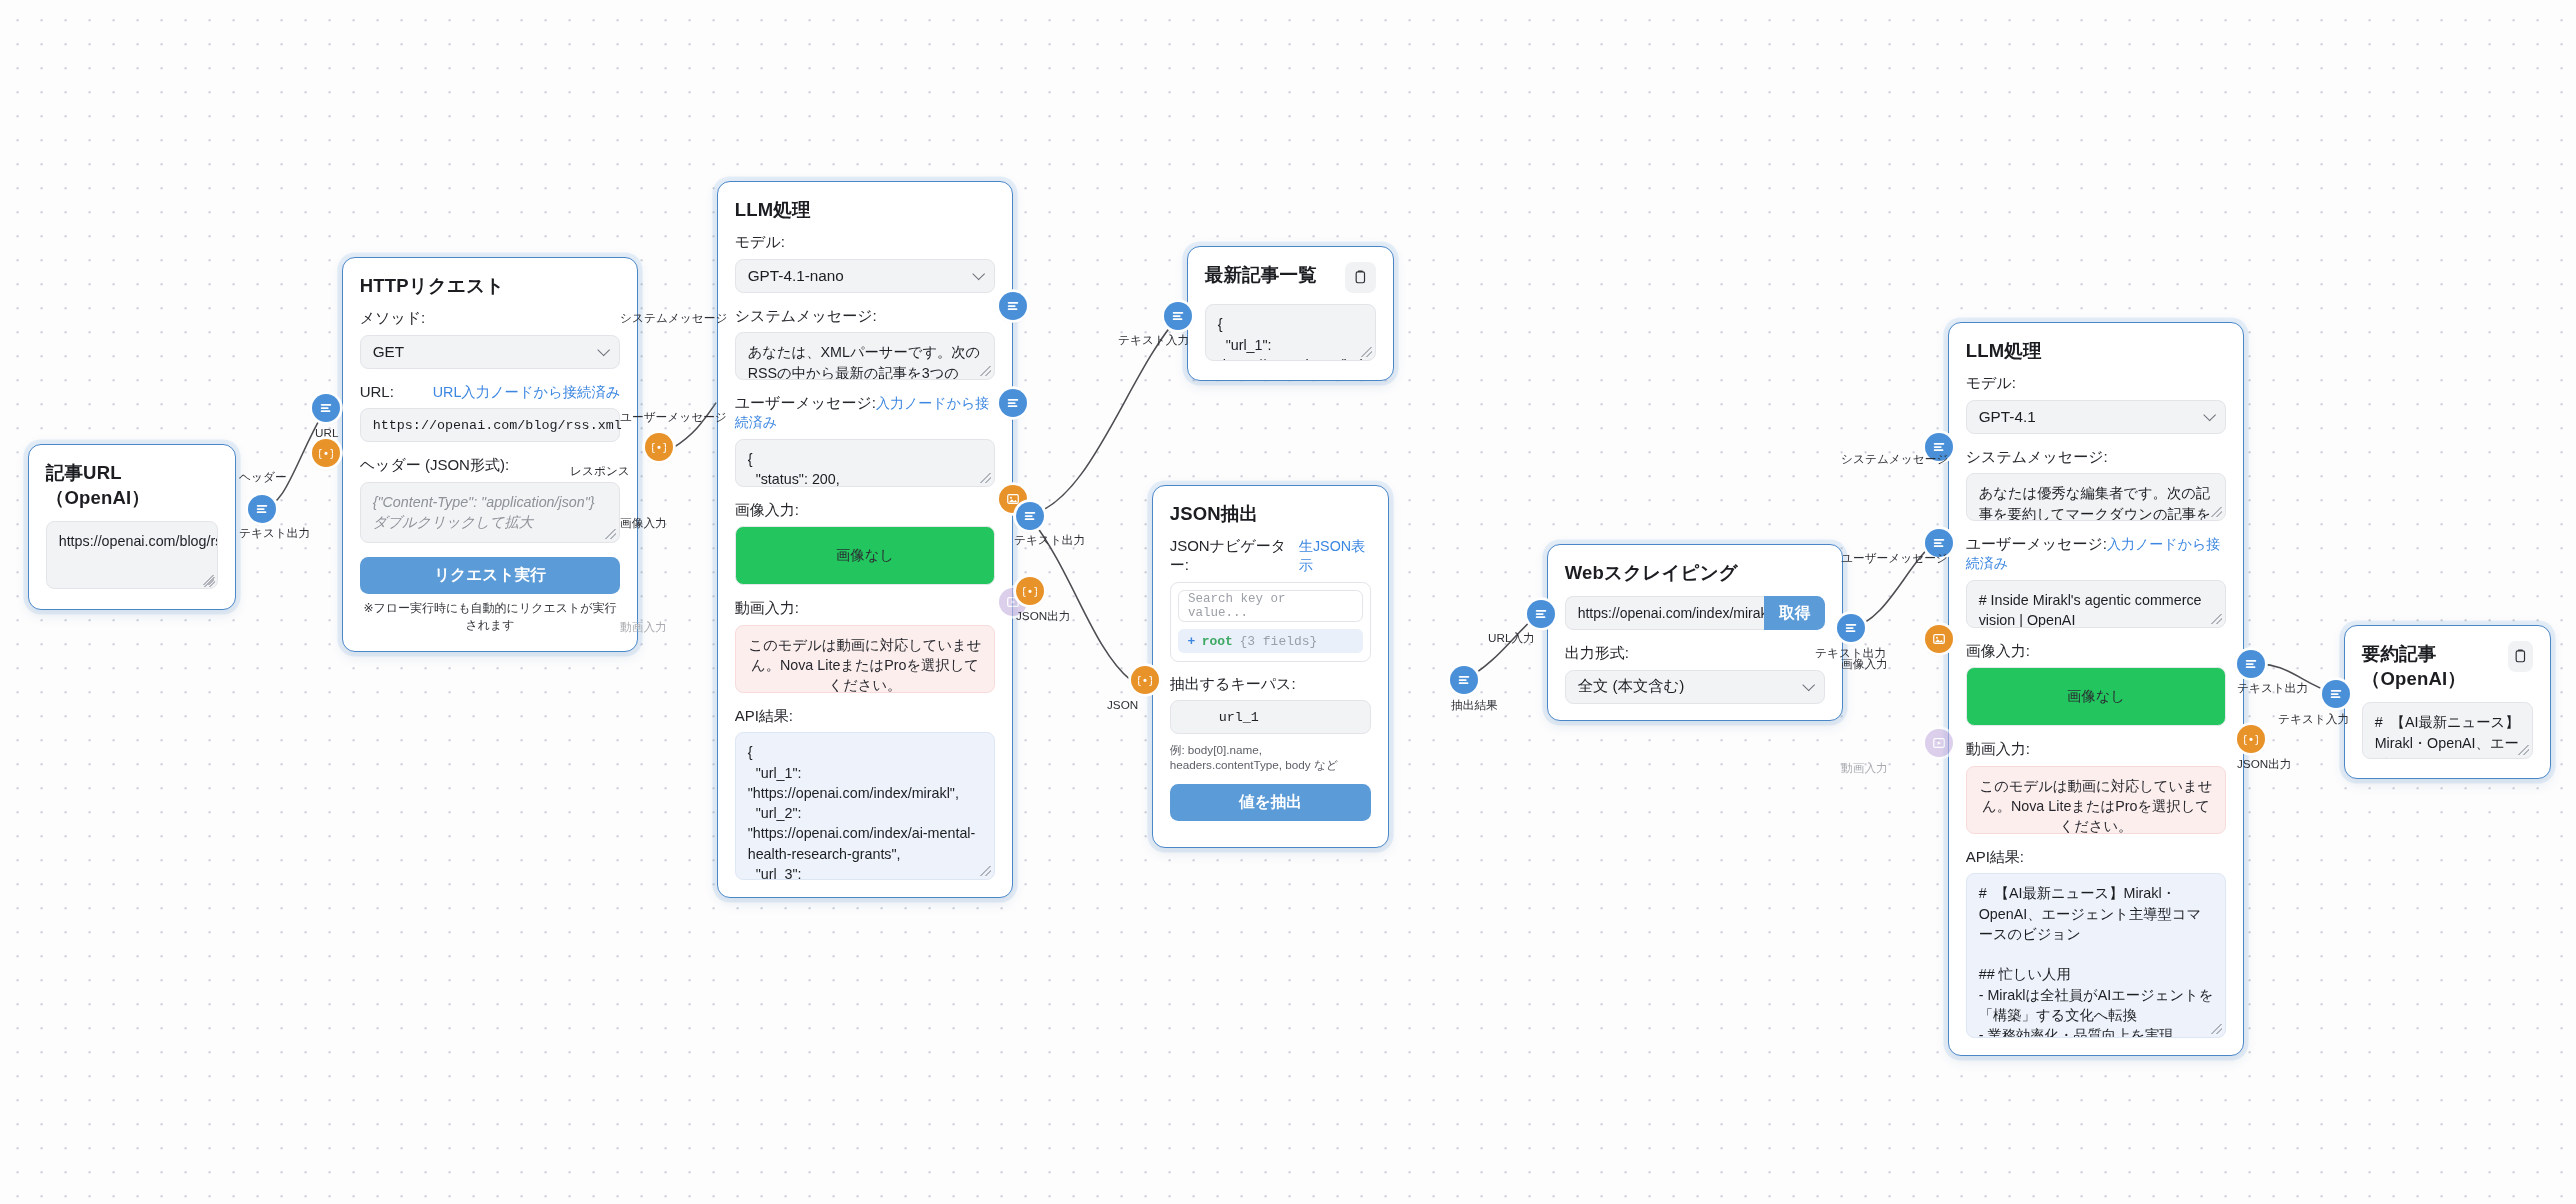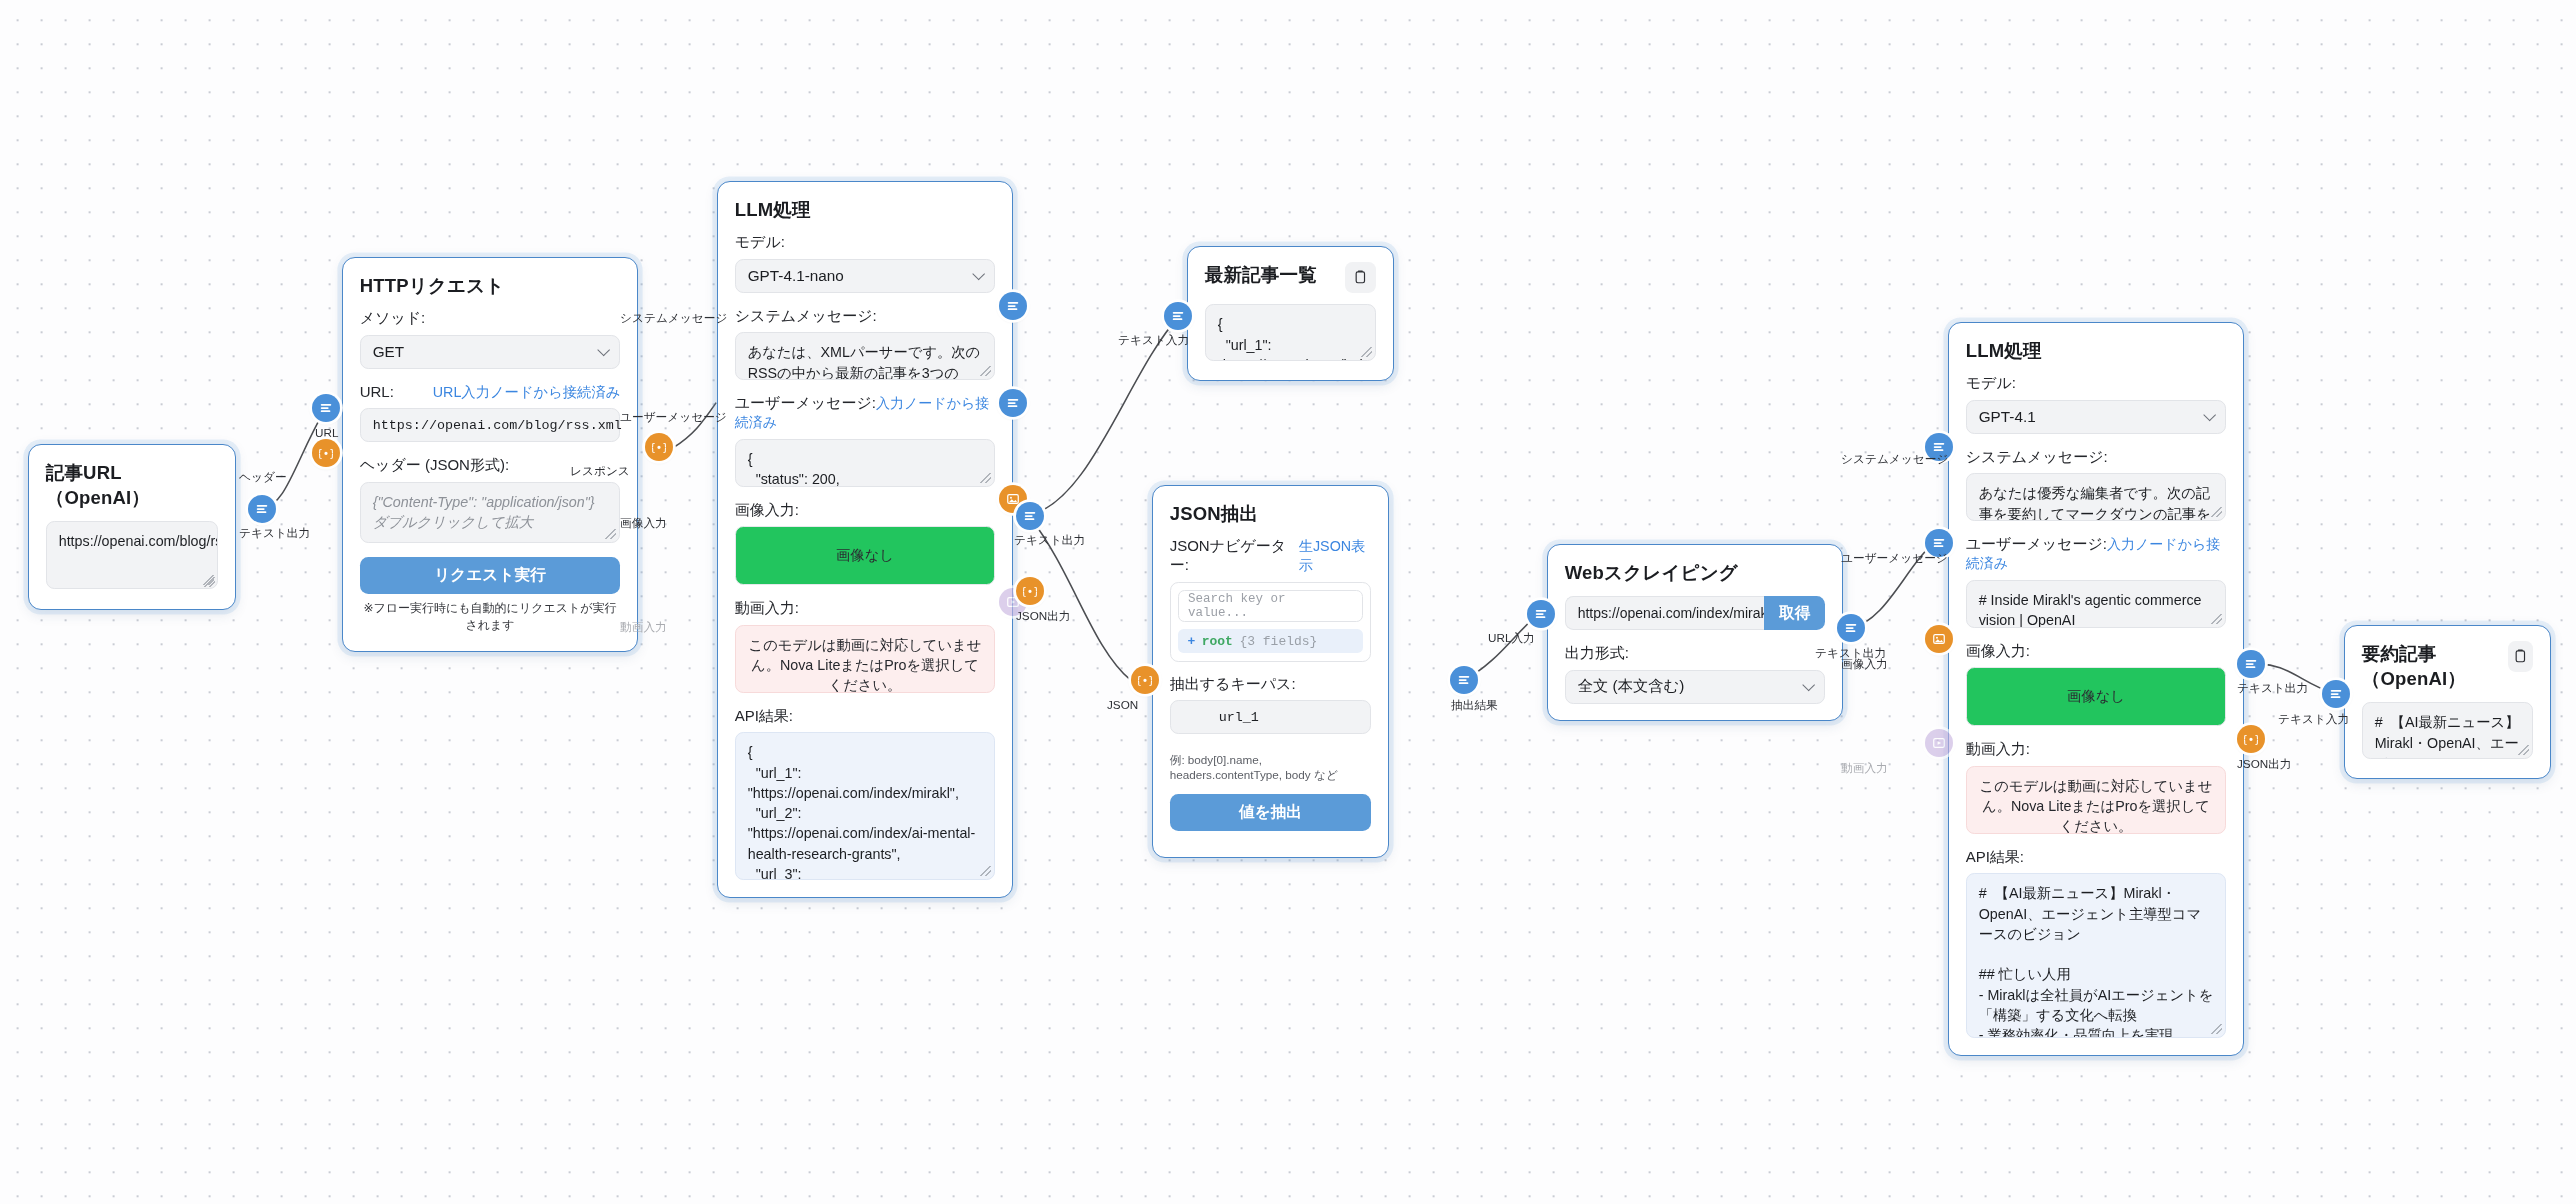--- a/index.html
+++ b/index.html
@@ -307,21 +307,21 @@
     </div>
     <div style="border:0.9px solid #e2e4e8;border-radius:8.3px;padding:7.4px;margin-bottom:13px;background:#fff;">
       <div style="background:#fff;border:0.9px solid #e2e4e8;border-radius:6.5px;height:30px;display:flex;align-items:center;padding:0 9px;font-family:'Liberation Mono','DejaVu Sans Mono',monospace;font-size:12.5px;color:#9ca0a7;">Search key or value...</div>
       <div style="background:#e9f0fa;border-radius:5.6px;margin-top:7.4px;padding:4.6px 9.3px;display:flex;align-items:center;gap:6.5px;font-family:'Liberation Mono','DejaVu Sans Mono',monospace;font-size:13px;">
         <span style="color:#3b86e0;font-weight:bold;">+</span>
         <span style="color:#3fa863;font-weight:bold;">root</span>
         <span style="color:#9aa0a8;">{3 fields}</span>
       </div>
     </div>
     <div class="fld-label">抽出するキーパス:</div>
-    <div class="inp mono" style="margin-bottom:19px;padding-left:48px;">url_1</div>
+    <div class="inp mono" style="margin-bottom:9px;padding-left:48px;">url_1</div>
     <div style="font-size:11.7px;color:#5c5f66;margin-bottom:10.2px;">例: body[0].name, headers.contentType, body など</div>
     <div class="btn-primary" style="margin-bottom:10.2px;">値を抽出</div>
   </div>
   <div class="port orange" style="left:1131px;top:666px;">
     <svg width="14" height="14" viewBox="0 0 16 16">
         <text x="8" y="12" font-size="12" font-family="monospace" fill="#fff" text-anchor="middle">{∙}</text>
       </svg>
   </div>
   <div class="port-label r" style="left:1107px;top:698px;">JSON</div>
 

